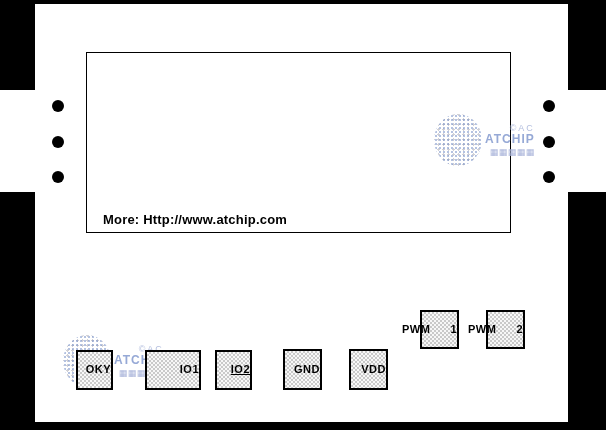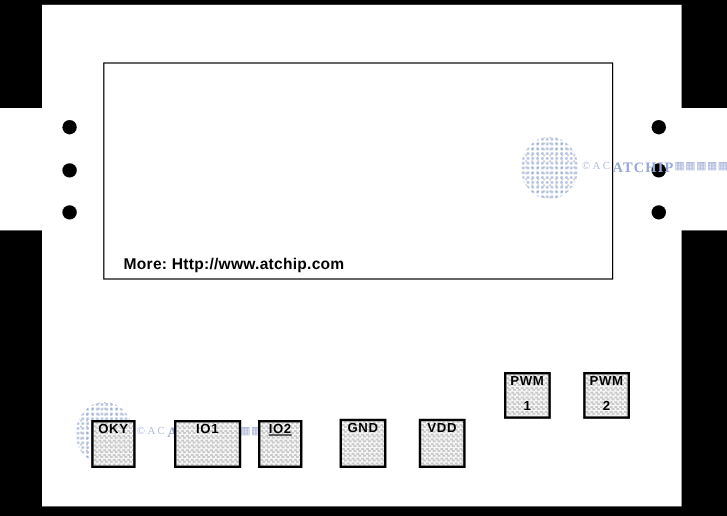--- a/index.html
+++ b/index.html
@@ -28,31 +28,31 @@
   .more-link{position:absolute;left:103px;top:212px;font-size:13px;font-weight:bold;color:#000;letter-spacing:0.2px;}
 
   .watermark{position:absolute;display:flex;align-items:center;gap:3px;filter:blur(0.45px);z-index:1;}
   .wm1{left:434px;top:114px;}
   .wm2{left:63px;top:335px;}
   .wm-globe{width:48px;height:52px;border-radius:50%;
     background-image:
       radial-gradient(rgba(120,145,200,0.55) 1px, rgba(0,0,0,0) 1.3px),
       radial-gradient(rgba(160,160,172,0.5) 1px, rgba(0,0,0,0) 1.3px);
     background-size:4px 4px,5px 5px;background-position:0 0,2px 3px;}
-  .wm-text{display:flex;flex-direction:row;align-items:flex-start;line-height:1.15;font-family:Liberation Serif, serif;}
+  .wm-text{display:flex;flex-direction:column;align-items:flex-end;line-height:1.15;}
   .wm-l1{font-size:9px;letter-spacing:2px;color:#b3bede;}
   .wm-l2{font-size:12px;font-weight:bold;letter-spacing:1px;color:#96a9d6;}
   .wm-l3{font-size:9px;letter-spacing:0.5px;color:#a9b4da;}
 
-  .pad{position:absolute;box-sizing:border-box;display:flex;flex-direction:column;align-items:center;justify-content:space-between;
+  .pad{position:absolute;box-sizing:border-box;display:flex;flex-direction:row;align-items:center;justify-content:flex-end;
     border:2px solid #000;z-index:2;
     background-color:#e8e8e8;
     background-image:conic-gradient(#c9c9c9 25%, #f7f7f7 0 50%, #c9c9c9 0 75%, #f7f7f7 0);
     background-size:4px 4px;
-    font-weight:bold;font-size:11px;letter-spacing:0.5px;color:#000;line-height:1.25;text-align:center;}
+    font-weight:bold;font-size:11px;letter-spacing:0.5px;color:#000;line-height:1.25;text-align:center;gap:20px;}
   .pad-oky{left:76px;top:350px;width:37px;height:40px;}
   .pad-io1{left:145px;top:350px;width:56px;height:40px;}
   .pad-io2{left:215px;top:350px;width:37px;height:40px;text-decoration:underline;}
   .pad-gnd{left:283px;top:349px;width:39px;height:41px;}
   .pad-vdd{left:349px;top:349px;width:39px;height:41px;}
   .pad-pwm1{left:420px;top:310px;width:39px;height:39px;}
   .pad-pwm2{left:486px;top:310px;width:39px;height:39px;}
 </style>
 </head>
 <body>

